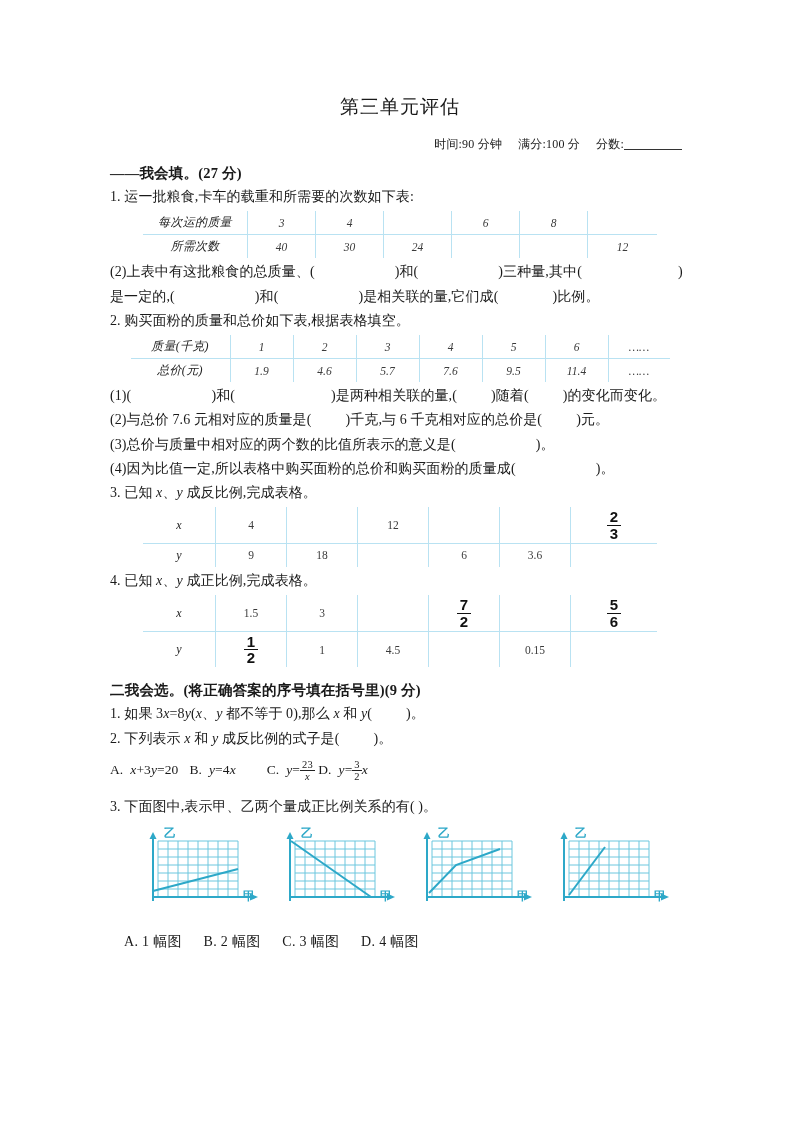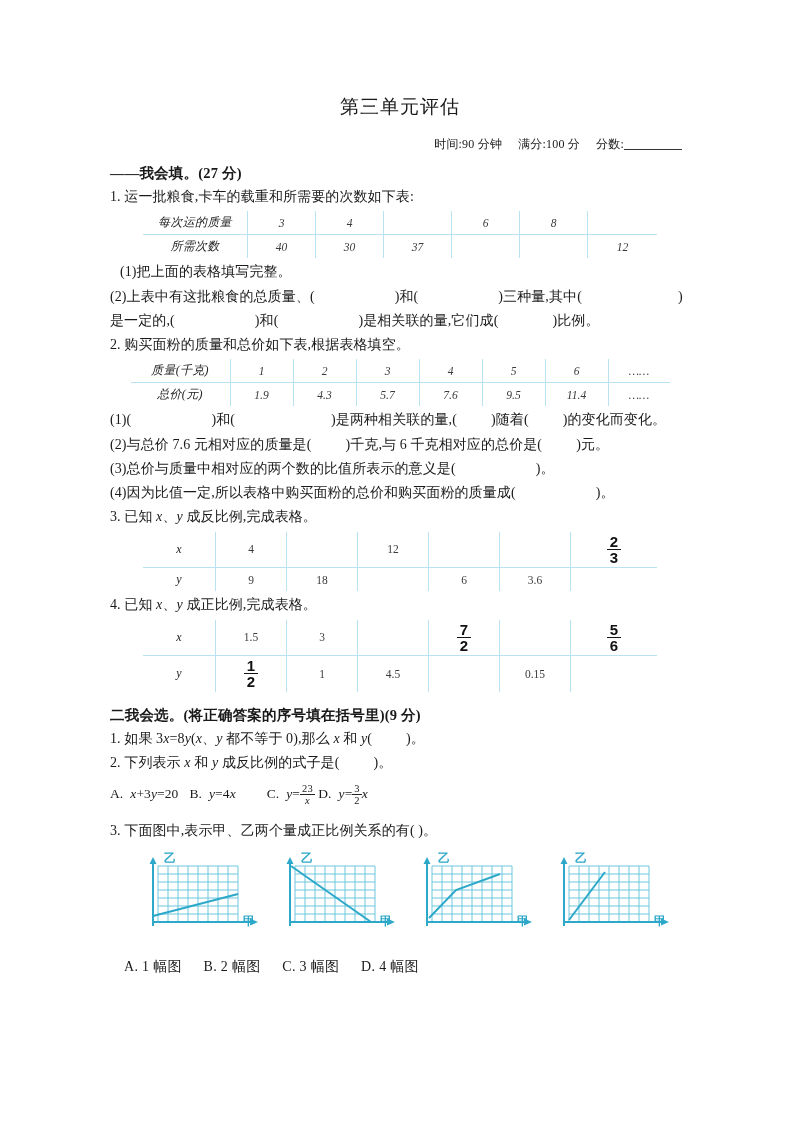--- a/index.html
+++ b/index.html
@@ -152,29 +152,28 @@
       <td style="width:63px;">4</td>
       <td style="width:63px;"></td>
       <td style="width:63px;">6</td>
       <td style="width:63px;">8</td>
       <td class="last" style="width:65px;"></td>
     </tr>
     <tr>
       <td class="lbl">所需次数</td>
       <td>40</td>
       <td>30</td>
-      <td>37</td>
+      <td>24</td>
       <td></td>
       <td></td>
       <td class="last">12</td>
     </tr>
   </tbody>
       </table>
 
-  <div class="qline indent">(1)把上面的表格填写完整。</div>
 
   <div class="qline">
     <span>(2)上表中有这批粮食的总质量、(</span><span class="gap-lg"></span><span>)和(</span><span class="gap-lg"></span><span>)三种量,其中(</span><span class="gap-xl"></span><span>)</span>
   </div>
   <div class="qline">
     <span>是一定的,(</span><span class="gap-lg"></span><span>)和(</span><span class="gap-lg"></span><span>)是相关联的量,它们成(</span><span class="gap-md"></span><span>)比例。</span>
   </div>
 
   <div class="qline">2. 购买面粉的质量和总价如下表,根据表格填空。</div>
 
@@ -186,21 +185,21 @@
       <td style="width:58px;">2</td>
       <td style="width:58px;">3</td>
       <td style="width:58px;">4</td>
       <td style="width:58px;">5</td>
       <td style="width:58px;">6</td>
       <td class="last" style="width:57px;">……</td>
     </tr>
     <tr>
       <td class="lbl">总价(元)</td>
       <td>1.9</td>
-      <td>4.3</td>
+      <td>4.6</td>
       <td>5.7</td>
       <td>7.6</td>
       <td>9.5</td>
       <td>11.4</td>
       <td class="last">……</td>
     </tr>
   </tbody>
       </table>
 
   <div class="qline">

